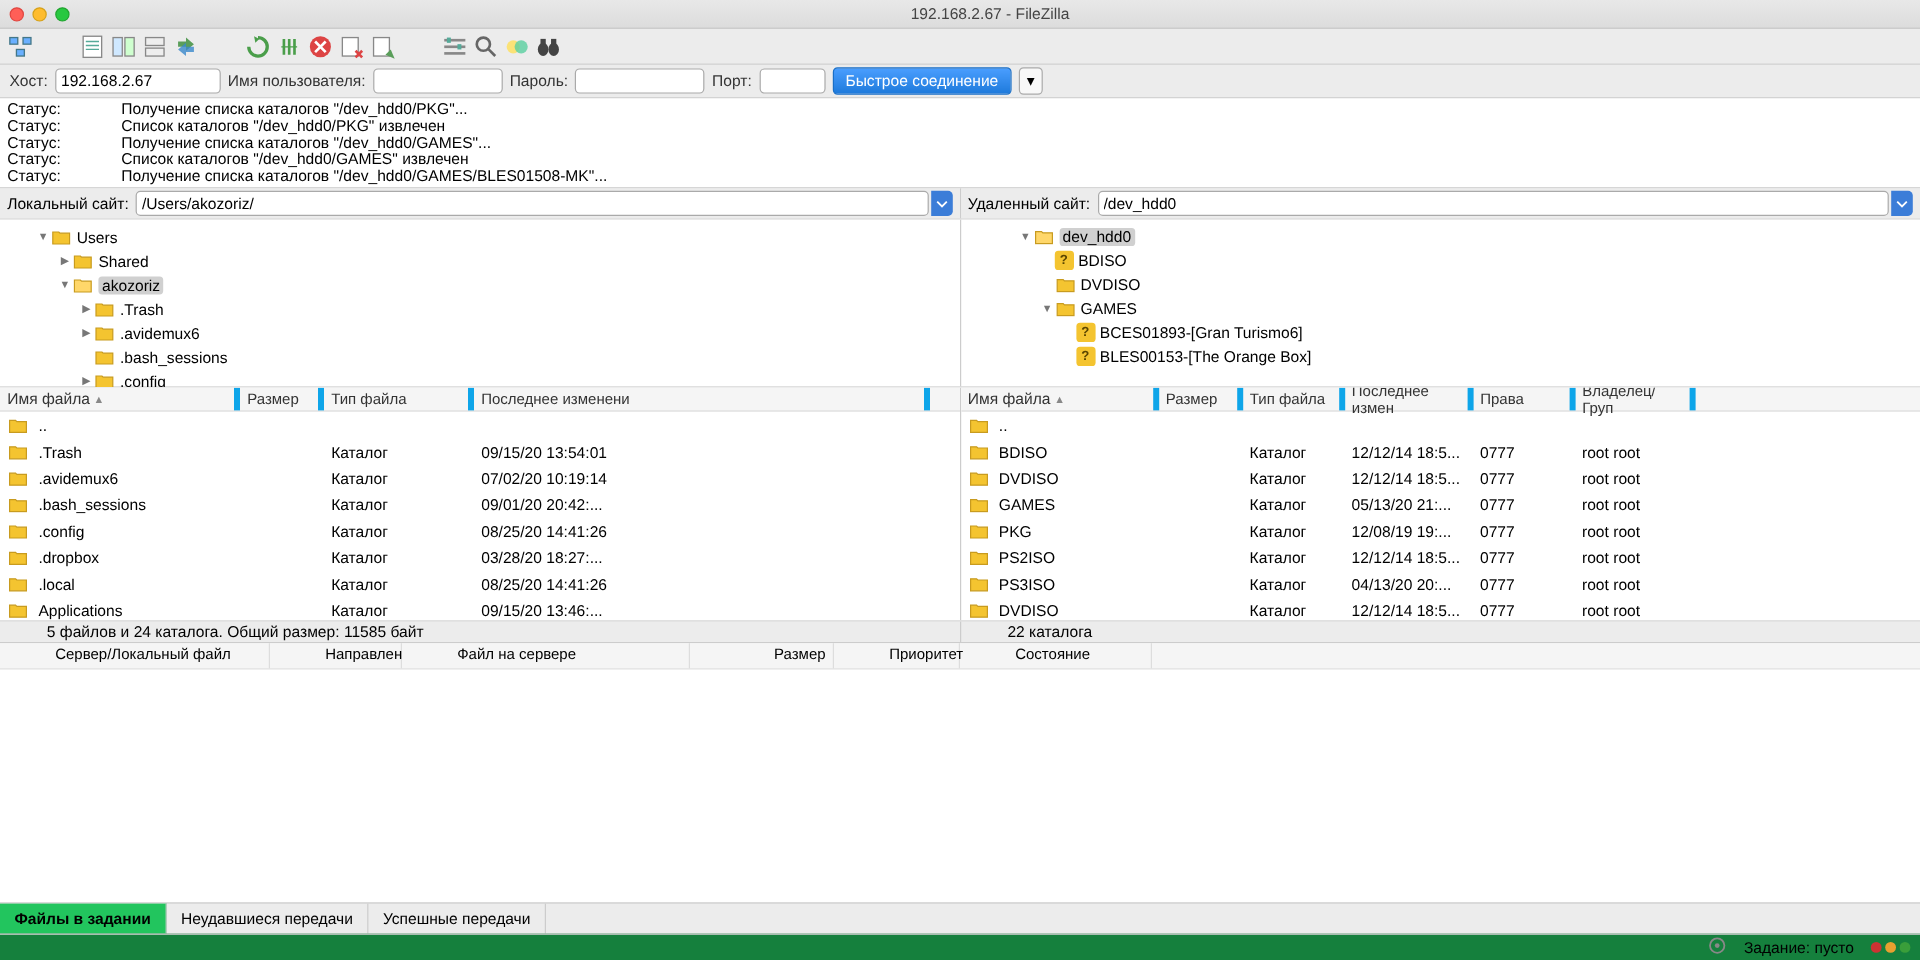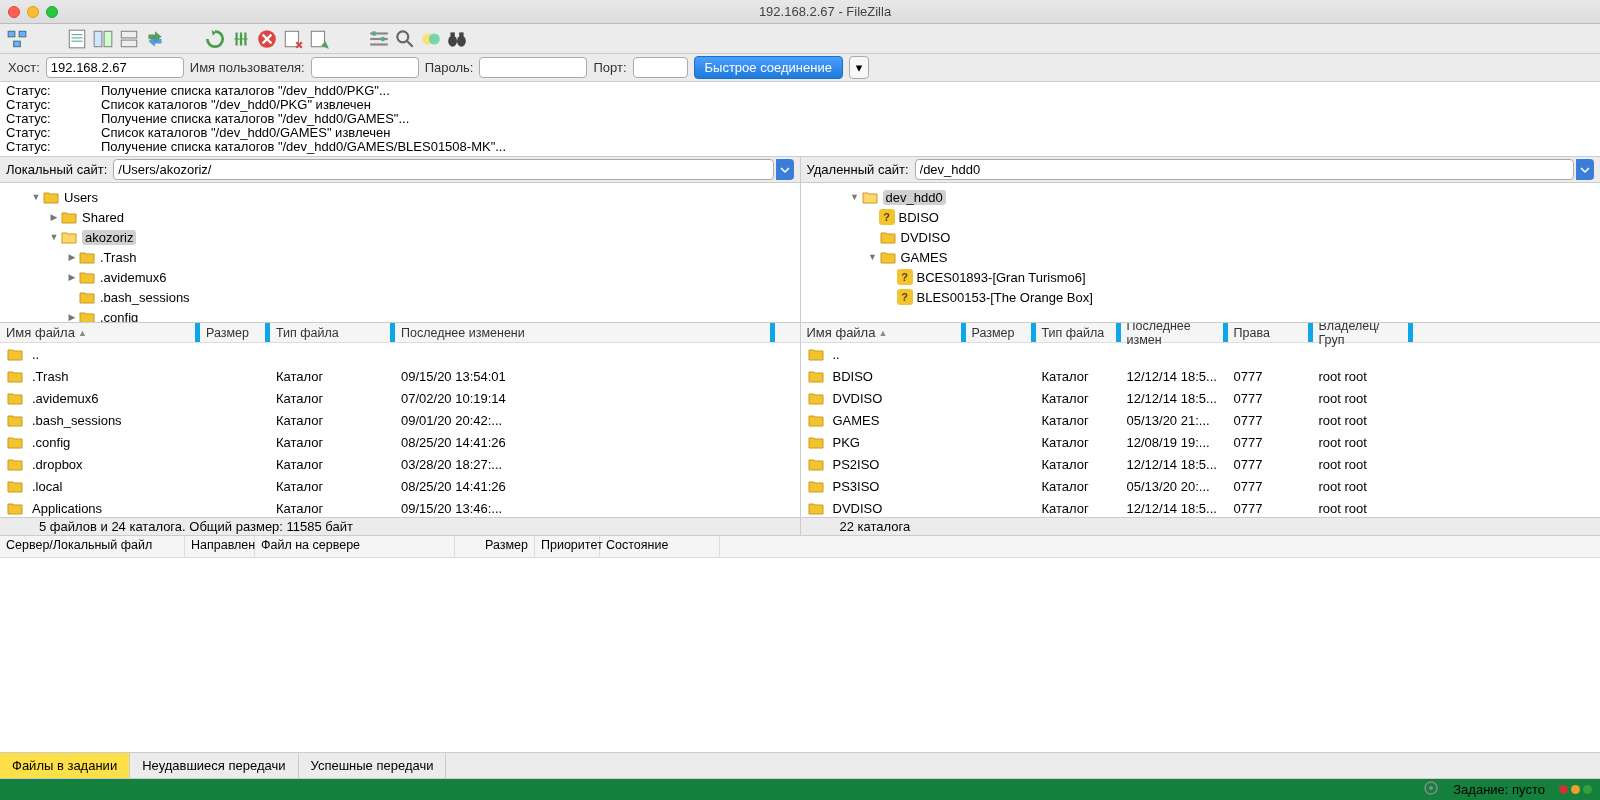--- a/index.html
+++ b/index.html
@@ -43,25 +43,25 @@
 .fl-header .col { padding:2px 6px; border-right:5px solid #0ea5e9; font-size:12.5px; color:#333; display:flex; align-items:center; gap:3px;}
 .sort-arrow { font-size:9px; color:#888;}
 .fl-body { flex:1; overflow:auto;}
 .fl-row { display:flex; height:22px; align-items:center;}
 .fl-row .col { padding:0 6px; white-space:nowrap; overflow:hidden;}
 .fl-row .name-cell { display:flex; align-items:center; gap:4px;}
 .status-row { height:18px; display:flex; border-bottom:1px solid #ccc; background:#ececec; font-size:12.5px;}
 .status-row div { flex:1; padding:1px 6px;margin-left:33px;}
 .status-row div:first-child { border-right:1px solid #ccc;}
 .queue-header { display:flex; background:#f5f5f5; border-bottom:1px solid #ddd; height:22px;}
-.queue-header .col { padding:2px 6px; border-right:1px solid #ddd; font-size:12.5px;}
+.queue-header .col { padding:2px 6px; border-right:1px solid #ddd; font-size:12.5px;margin-left:40px;}
 .queue-body { flex:1; background:#fff; min-height:100px;}
 .tabs-row { height:26px; display:flex; background:#ececec; border-top:1px solid #ccc;}
 .tab { padding:4px 12px; border-right:1px solid #ccc; display:flex; align-items:center; font-size:13px; cursor:pointer;}
-.tab.active { background:#fde047; font-weight:400;text-align:right;}
+.tab.active { background:#22c55e; font-weight:700;text-align:right;}
 .footer { height:22px; display:flex; align-items:center; justify-content:flex-end; padding:0 8px; gap:14px; background:#15803d; border-top:1px solid #ccc; font-size:12.5px;}
 .footer-left { flex:1;}
 .dots { display:flex; gap:3px; align-items:center;}
 .dot { width:9px; height:9px; border-radius:50%; }
 .local-cols .c1{width:200px;} .local-cols .c2{width:70px;text-align:right;} .local-cols .c3{width:125px;} .local-cols .c4{width:380px;}
 .remote-cols .c1{width:165px;} .remote-cols .c2{width:70px;text-align:right;} .remote-cols .c3{width:85px;} .remote-cols .c4{width:107px;} .remote-cols .c5{width:85px;} .remote-cols .c6{width:100px;}
 </style>
 </head>
 <body>
 
@@ -566,21 +566,21 @@
           <div class="col c1 name-cell">
             <span class="folder-icon">
               <svg viewBox="0 0 16 13">
                 <path d="M1 2 L6 2 L7 3 L15 3 L15 12 L1 12 Z" fill="#f4c430" stroke="#c89b1f"></path>
               </svg>
             </span>
             <span>PS3ISO</span>
           </div>
           <div class="col c2"></div>
           <div class="col c3">Каталог</div>
-          <div class="col c4">05/13/20 20:...</div>
+          <div class="col c4">04/13/20 20:...</div>
           <div class="col c5">0777</div>
           <div class="col c6">root root</div>
         </div>
         <div class="fl-row">
           <div class="col c1 name-cell">
             <span class="folder-icon">
               <svg viewBox="0 0 16 13">
                 <path d="M1 2 L6 2 L7 3 L15 3 L15 12 L1 12 Z" fill="#f4c430" stroke="#c89b1f"></path>
               </svg>
             </span>

